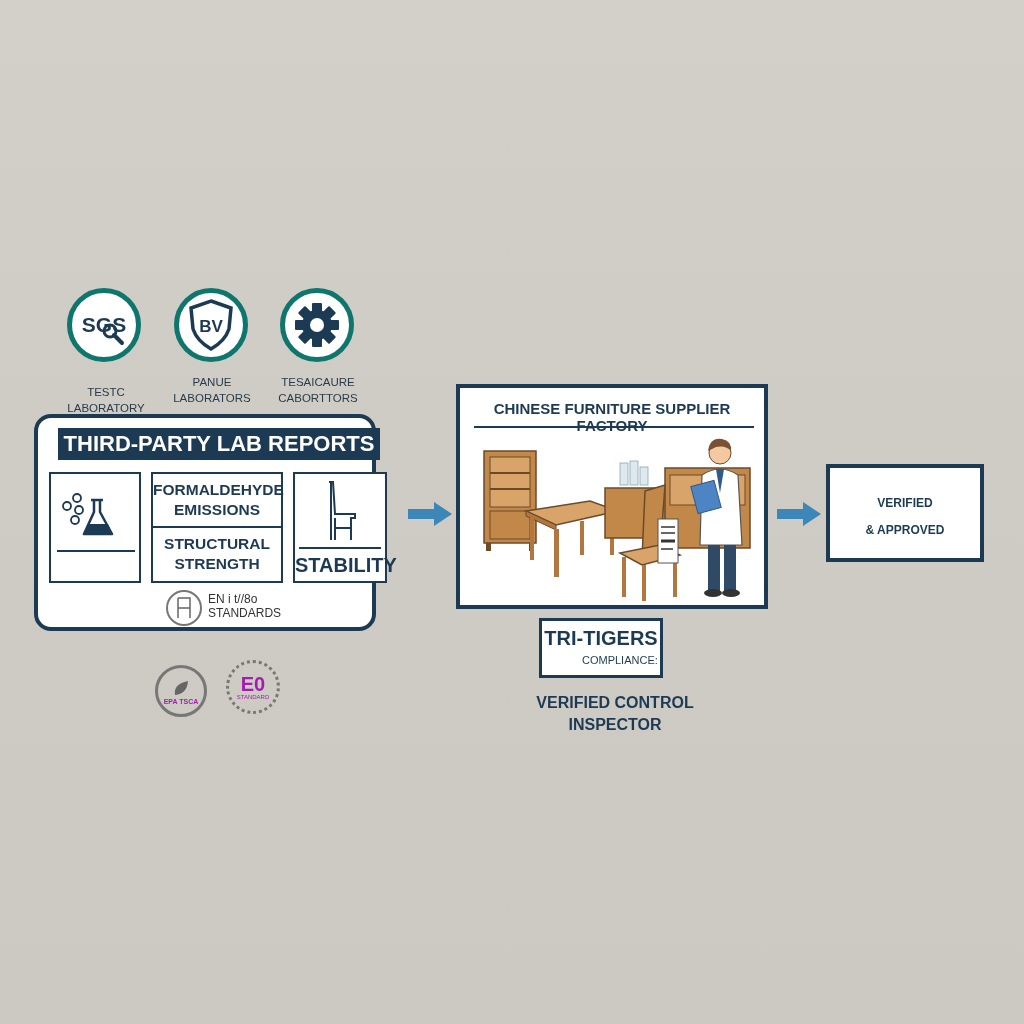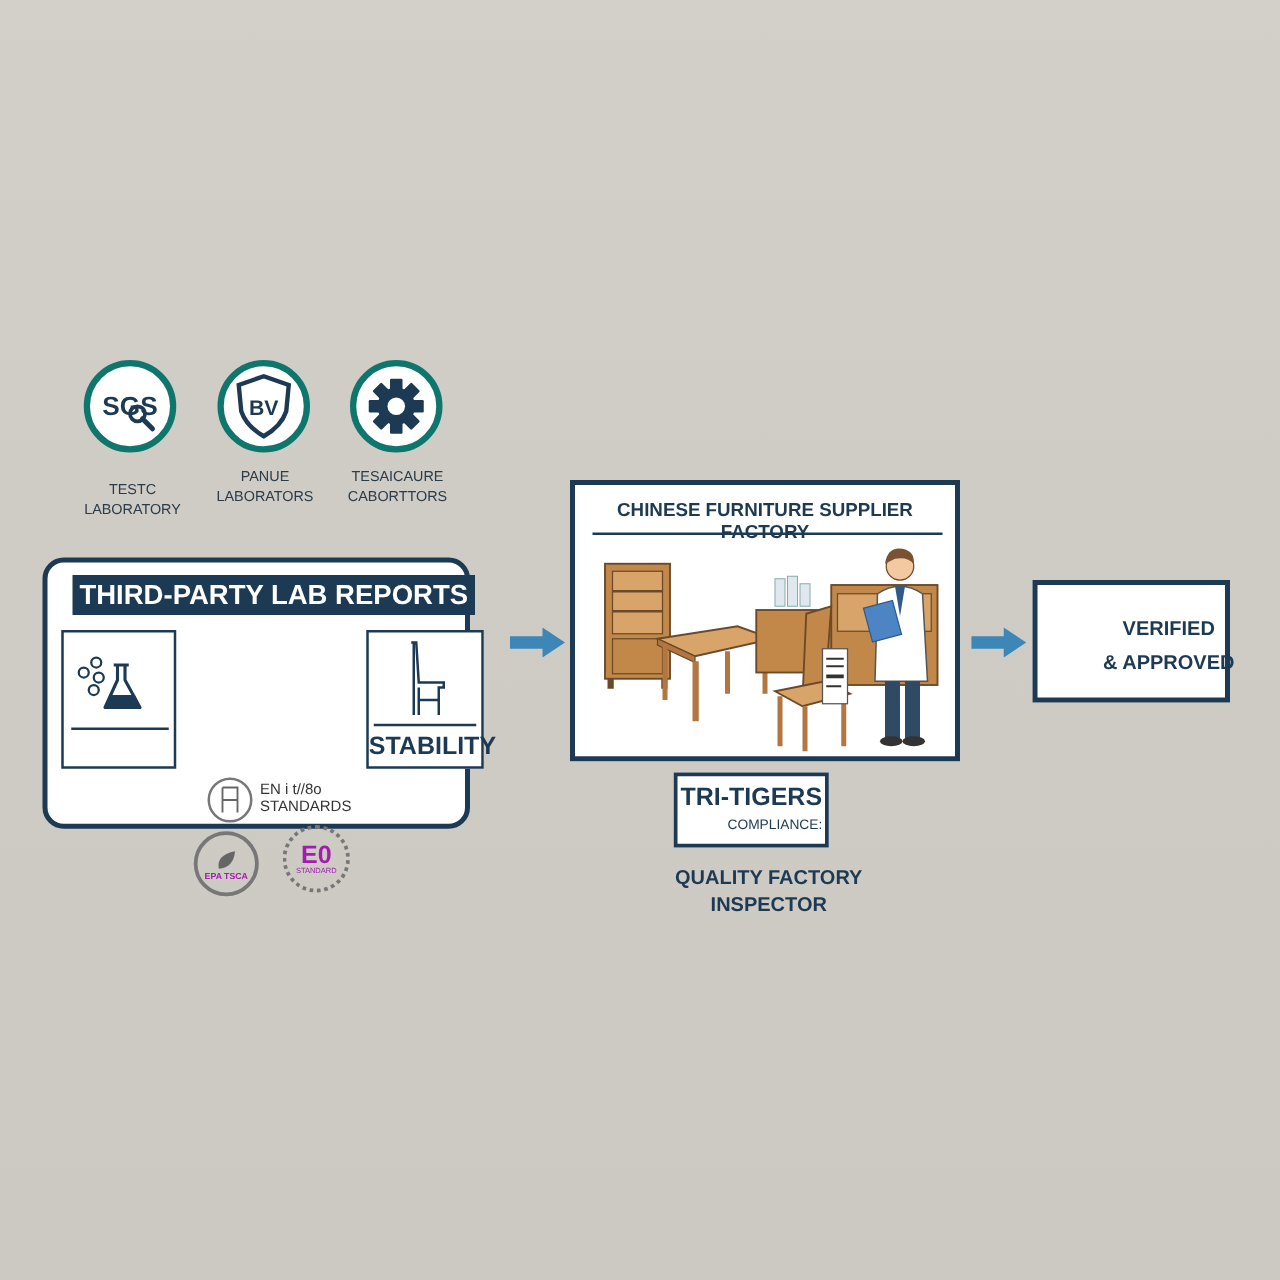--- a/index.html
+++ b/index.html
@@ -63,35 +63,40 @@
         <circle r="7" fill="#fff"></circle>
       </g>
     </svg>
   </div>
 </div>
 <div class="abs lab-label" style="left:258px;top:374px;">
   <div>TESAICAURE</div>
   <div>CABORTTORS</div>
 </div>
 
-<div class="abs panel" style="left:34px;top:446px;width:342px;height:217px;border-radius:17px;">
+<div class="abs panel" style="left:34px;top:414px;width:342px;height:217px;border-radius:17px;">
   <div class="abs banner" style="left:20px;top:10px;width:322px;">THIRD-PARTY LAB REPORTS</div>
 
   <div class="abs cell" style="left:11px;top:54px;width:92px;height:111px;">
     <svg class="abs" style="left:6px;top:12px;" width="70" height="60" viewBox="0 0 70 60">
       <circle cx="10" cy="20" r="4" fill="none" stroke="#1d3a54" stroke-width="1.8"></circle>
       <circle cx="20" cy="12" r="4" fill="none" stroke="#1d3a54" stroke-width="1.8"></circle>
       <circle cx="22" cy="24" r="4" fill="none" stroke="#1d3a54" stroke-width="1.8"></circle>
       <circle cx="18" cy="34" r="4" fill="none" stroke="#1d3a54" stroke-width="1.8"></circle>
       <path d="M34 14 h12 M37 14 v12 L27 48 h28 L43 26 V14" fill="none" stroke="#1d3a54" stroke-width="2.5" stroke-linejoin="round"></path>
       <path d="M31 38 h20 L55 48 h-28 Z" fill="#1d3a54"></path>
     </svg>
     <div class="abs" style="left:6px;top:76px;width:78px;height:2px;background:#1d3a54;"></div>
   </div>
 
+  <div class="abs cell" style="left:113px;top:54px;width:132px;height:111px;">
+    <div class="abs txt" style="left:0;top:6px;width:128px;font-size:15.5px;line-height:20px;">FORMALDEHYDE EMISSIONS</div>
+    <div class="abs" style="left:0;top:52px;width:128px;height:2px;background:#1d3a54;"></div>
+    <div class="abs txt" style="left:0;top:60px;width:128px;font-size:15.5px;line-height:20px;">STRUCTURAL STRENGTH</div>
+  </div>
 
   <div class="abs cell" style="left:255px;top:54px;width:94px;height:111px;">
     <svg class="abs" style="left:26px;top:6px;" width="40" height="62" viewBox="0 0 40 62">
       <path d="M8 2 L12 2 L14 34 L34 34 L34 38 L30 38 L30 60 M14 38 L14 60 M10 2 L10 60 M14 48 L30 48" fill="none" stroke="#1d3a54" stroke-width="2"></path>
     </svg>
     <div class="abs" style="left:4px;top:73px;width:82px;height:2px;background:#1d3a54;"></div>
     <div class="abs txt" style="left:0;top:80px;width:90px;font-size:20px;line-height:22px;">STABILITY</div>
   </div>
 
   <div class="abs" style="left:128px;top:172px;width:36px;height:36px;border-radius:50%;border:2px solid #777;box-sizing:border-box;">
@@ -178,26 +183,26 @@
       <ellipse cx="261" cy="160" rx="9" ry="4" fill="#333"></ellipse>
     </g>
   </svg>
 </div>
 
 <div class="abs panel" style="left:539px;top:618px;width:124px;height:60px;border-width:3px;">
   <div class="abs txt" style="left:0;top:5px;width:118px;font-size:20px;line-height:24px;">TRI-TIGERS</div>
   <div class="abs" style="left:40px;top:33px;font-size:11px;color:#1d3a54;">COMPLIANCE:</div>
 </div>
 <div class="abs txt" style="left:520px;top:692px;width:190px;font-size:16px;line-height:22px;">
-  <div>QUALITY FACTORY</div>
+  <div>VERIFIED CONTROL</div>
   <div>INSPECTOR</div>
 </div>
 
 <svg class="abs arrow" style="left:777px;top:502px;" viewBox="0 0 44 24">
   <path d="M0 7 h26 V0 L44 12 L26 24 V17 H0 Z" fill="#3d86b8"></path>
 </svg>
 
 <div class="abs panel" style="left:826px;top:464px;width:158px;height:98px;">
-  <div class="abs txt" style="left:0;top:22px;width:150px;font-size:16px;line-height:27px;margin-left:30px;">
+  <div class="abs txt" style="left:0;top:22px;width:150px;font-size:12px;line-height:27px;">
     <div>VERIFIED</div>
     <div>&amp; APPROVED</div>
   </div>
 </div>
 
 </body></html>

